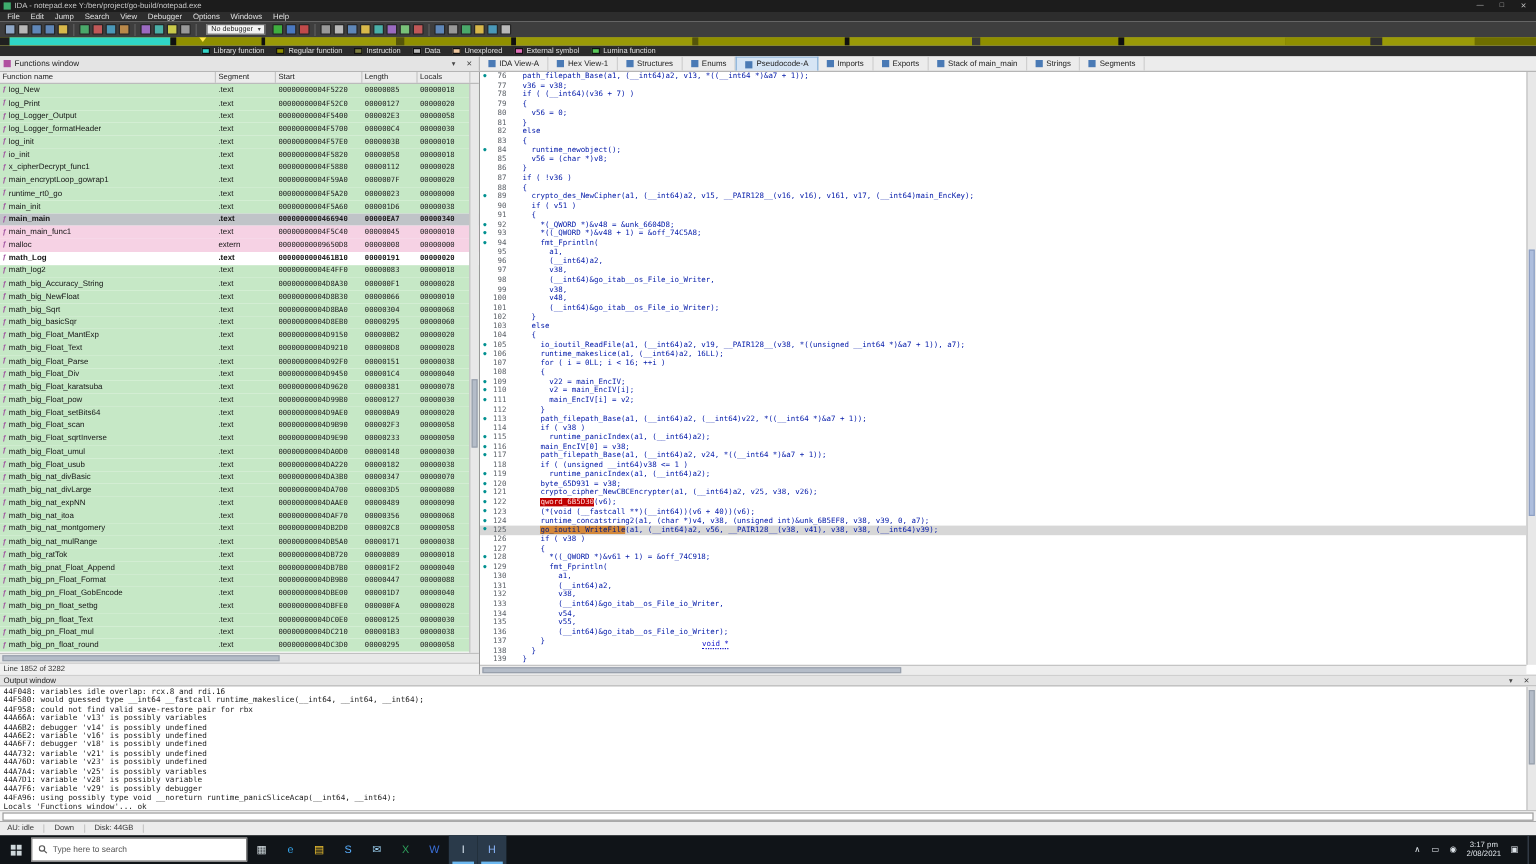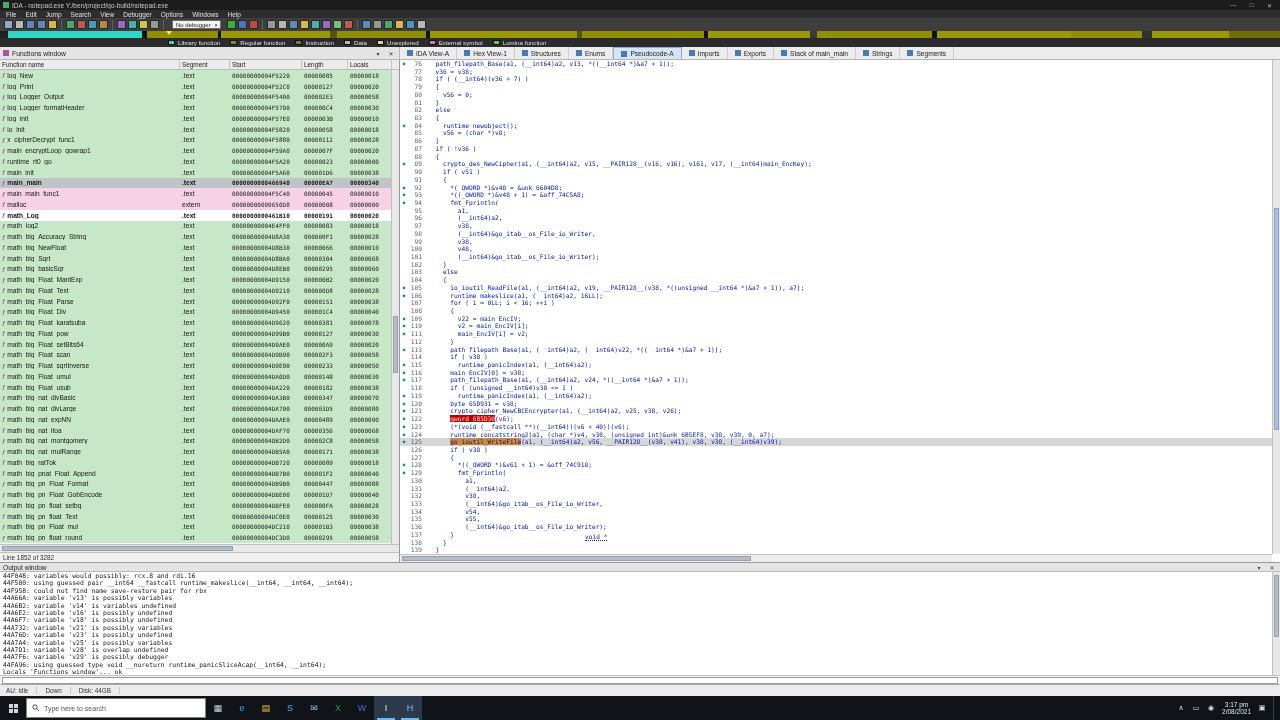--- a/index.html
+++ b/index.html
@@ -1218,33 +1218,33 @@
     <div class="outhead">
       <span class="dh-title">Output window</span>
       <span class="dock-btn">▾</span>
       <span class="dock-btn">✕</span>
     </div>
     <div class="outbody">
 
       <div class="oscroll-v">
           <span class="thumb"></span>
         </div>
-    <div class="outline">44F048: variables would possibly: rcx.8 and rdi.16</div>
-        <div class="outline">44F580: using guessed pair __int64 __fastcall runtime_makeslice(__int64, __int64, __int64);</div>
-        <div class="outline">44F958: could not find name save-restore pair for rbx</div>
+    <div class="outline">44F048: variables idle overlap: rcx.8 and rdi.16</div>
+        <div class="outline">44F580: would guessed type __int64 __fastcall runtime_makeslice(__int64, __int64, __int64);</div>
+        <div class="outline">44F958: could not find valid save-restore pair for rbx</div>
         <div class="outline">44A66A: variable 'v13' is possibly variables</div>
-        <div class="outline">44A6B2: variable 'v14' is variables undefined</div>
+        <div class="outline">44A6B2: debugger 'v14' is possibly undefined</div>
         <div class="outline">44A6E2: variable 'v16' is possibly undefined</div>
-        <div class="outline">44A6F7: variable 'v18' is possibly undefined</div>
-        <div class="outline">44A732: variable 'v21' is possibly variables</div>
+        <div class="outline">44A6F7: debugger 'v18' is possibly undefined</div>
+        <div class="outline">44A732: variable 'v21' is possibly undefined</div>
         <div class="outline">44A76D: variable 'v23' is possibly undefined</div>
         <div class="outline">44A7A4: variable 'v25' is possibly variables</div>
-        <div class="outline">44A7D1: variable 'v28' is overlap undefined</div>
+        <div class="outline">44A7D1: variable 'v28' is possibly variable</div>
         <div class="outline">44A7F6: variable 'v29' is possibly debugger</div>
-        <div class="outline">44FA96: using guessed type void __noreturn runtime_panicSliceAcap(__int64, __int64);</div>
+        <div class="outline">44FA96: using possibly type void __noreturn runtime_panicSliceAcap(__int64, __int64);</div>
         <div class="outline">Locals 'Functions window'... ok</div>
       </div>
     <div class="outcli">
       <input style="">
     </div>
   </div>
 
   <div class="statusbar">
 
   <span class="status-seg">AU: idle</span>

